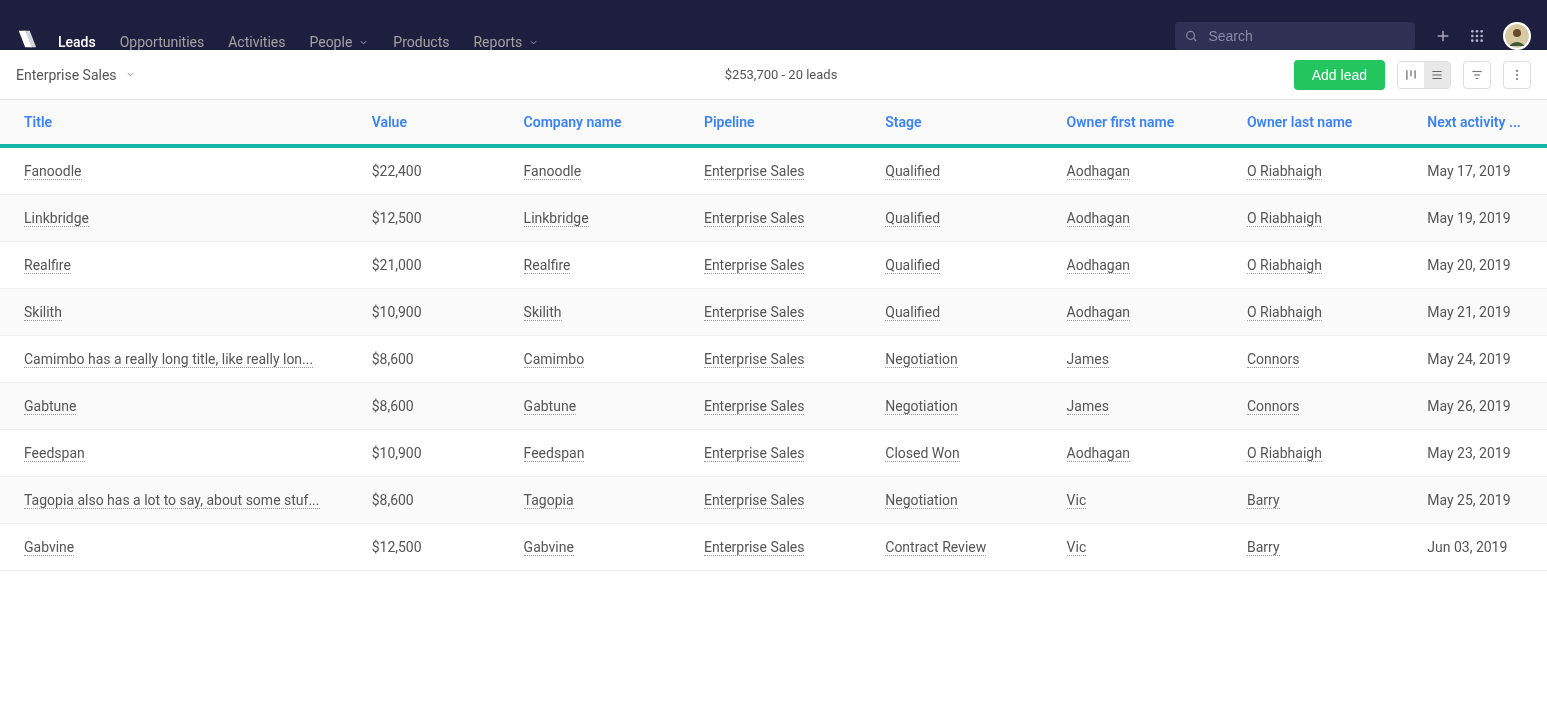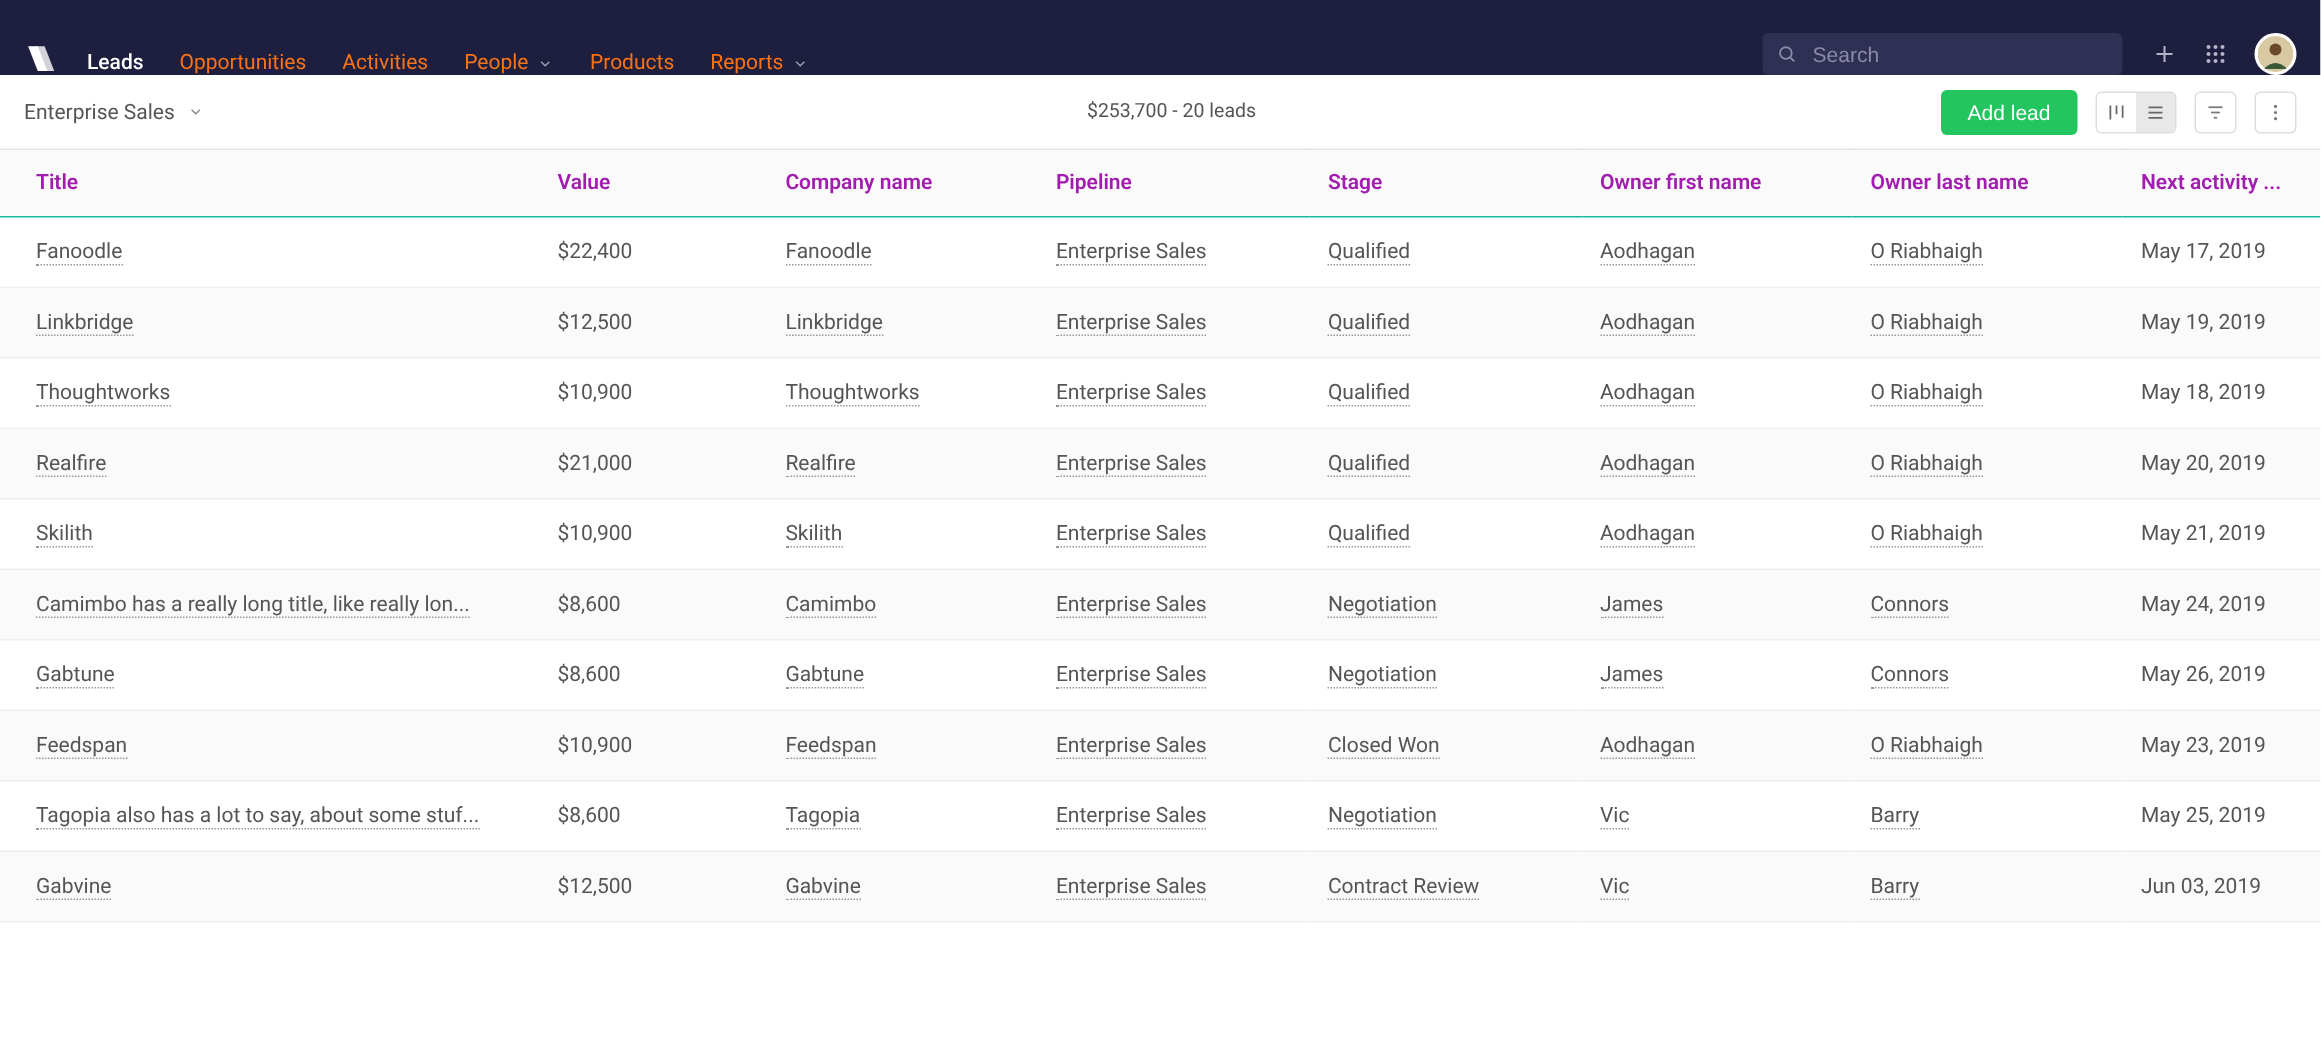--- a/index.html
+++ b/index.html
@@ -2,21 +2,21 @@
 <html><head>
 <meta charset="utf-8">
 <style>
   * { box-sizing: border-box; margin: 0; padding: 0; }
   html, body { width: 1547px; height: 704px; font-family: -apple-system, BlinkMacSystemFont, "Segoe UI", Roboto, "Helvetica Neue", Arial, sans-serif; font-size: 14px; color: #333; background: #fff; overflow: hidden; }
   
   
   .topnav { background: #1e1e3f; height: 50px; display: flex; align-items: flex-end; padding: 0 16px; color: #b4b4c8; }
   .topnav .logo { margin-right: 20px; display: flex; align-items: center; }
   .topnav .nav-items { display: flex; align-items: center; gap: 24px; }
-  .topnav .nav-item { color: #f97316; cursor: pointer; display: flex; align-items: center; gap: 6px; }
+  .topnav .nav-item { color: #a3a3a3; cursor: pointer; display: flex; align-items: center; gap: 6px; }
   .topnav .nav-item.active { color: #fff; font-weight: 500; }
   .topnav .spacer { flex: 1; }
   .topnav .search-box { background: #303055; border-radius: 4px; display: flex; align-items: center; padding: 6px 10px; width: 240px; gap: 10px; }
   .topnav .search-box input { background: transparent; border: none; outline: none; color: #ccc; font-size: 14px; width: 100%; }
   .topnav .search-box input::placeholder { color: #8a8aa8; }
   .topnav .right-icons { display: flex; align-items: center; gap: 18px; margin-left: 20px; }
   .topnav .right-icons .icon-btn { color: #b4b4c8; cursor: pointer; display: flex; align-items: center; }
   .avatar { width: 28px; height: 28px; border-radius: 50%; background: #fff; display: flex; align-items: center; justify-content: center; overflow: hidden; cursor: pointer; border: 2px solid #fff; }
   .avatar svg { width: 24px; height: 24px; }
 
@@ -27,21 +27,21 @@
   .toolbar .right-controls { margin-left: auto; display: flex; align-items: center; gap: 12px; }
   .btn-add { background: #22c55e; color: #fff; border: none; border-radius: 4px; padding: 7px 18px; font-size: 14px; font-weight: 500; cursor: pointer; }
   .view-toggle { display: flex; border: 1px solid #ddd; border-radius: 4px; overflow: hidden; }
   .view-toggle .vt { width: 26px; height: 26px; display: flex; align-items: center; justify-content: center; cursor: pointer; color: #666; background: #fff; }
   .view-toggle .vt.active { background: #e8e8e8; }
   .icon-square-btn { width: 28px; height: 28px; border: 1px solid #ddd; border-radius: 4px; display: flex; align-items: center; justify-content: center; cursor: pointer; color: #777; background: #fff; }
 
   
   .table-wrap { height: calc(704px - 100px); overflow-y: auto; position: relative; }
   table { width: 100%; border-collapse: collapse; table-layout: fixed; }
-  thead th { text-align: left; font-weight: 600; color: #a21caf; padding: 14px 12px; border-bottom: 1px solid #14b8a6; background: #fafafa; white-space: nowrap; overflow: hidden; text-overflow: ellipsis; }
+  thead th { text-align: left; font-weight: 600; color: #3b82f6; padding: 14px 12px; border-bottom: 4px solid #14b8a6; background: #fafafa; white-space: nowrap; overflow: hidden; text-overflow: ellipsis; }
   thead th:first-child { padding-left: 24px; }
   tbody td { padding: 15px 12px; border-bottom: 1px solid #eee; color: #555; white-space: nowrap; overflow: hidden; text-overflow: ellipsis; }
   tbody td:first-child { padding-left: 24px; }
   tbody tr:nth-child(even) { background: #fafafa; }
   .linky { color: #555; border-bottom: 1px dotted #999; cursor: pointer; }
   
   
   col.c-title { width: 355px; }
   col.c-value { width: 150px; }
   col.c-company { width: 178px; }
@@ -220,30 +220,20 @@
           <td><span class="linky">Linkbridge</span></td>
           <td>$12,500</td>
           <td><span class="linky">Linkbridge</span></td>
           <td><span class="linky">Enterprise Sales</span></td>
           <td><span class="linky">Qualified</span></td>
           <td><span class="linky">Aodhagan</span></td>
           <td><span class="linky">O Riabhaigh</span></td>
           <td>May 19, 2019</td>
         </tr>
         <tr>
-          <td><span class="linky">Thoughtworks</span></td>
-          <td>$10,900</td>
-          <td><span class="linky">Thoughtworks</span></td>
-          <td><span class="linky">Enterprise Sales</span></td>
-          <td><span class="linky">Qualified</span></td>
-          <td><span class="linky">Aodhagan</span></td>
-          <td><span class="linky">O Riabhaigh</span></td>
-          <td>May 18, 2019</td>
-        </tr>
-        <tr>
           <td><span class="linky">Realfire</span></td>
           <td>$21,000</td>
           <td><span class="linky">Realfire</span></td>
           <td><span class="linky">Enterprise Sales</span></td>
           <td><span class="linky">Qualified</span></td>
           <td><span class="linky">Aodhagan</span></td>
           <td><span class="linky">O Riabhaigh</span></td>
           <td>May 20, 2019</td>
         </tr>
         <tr>

